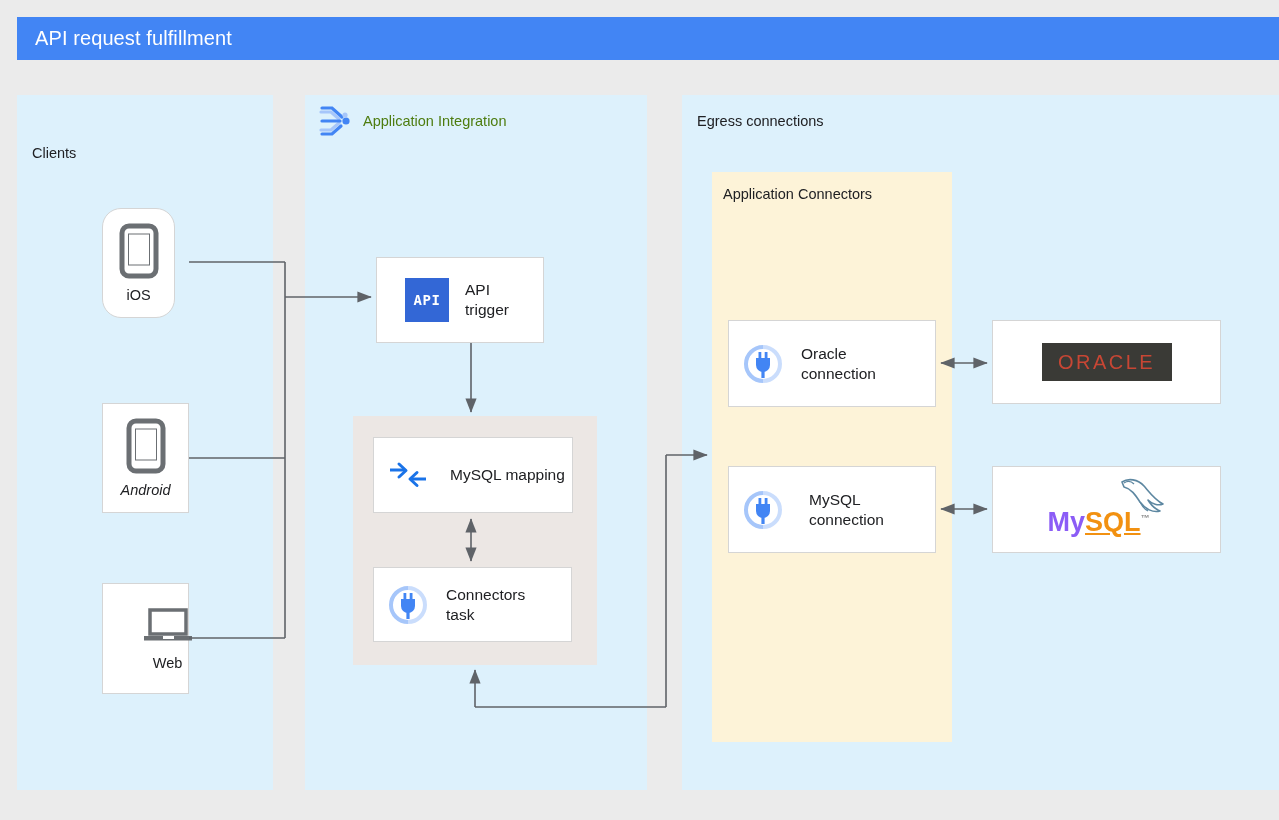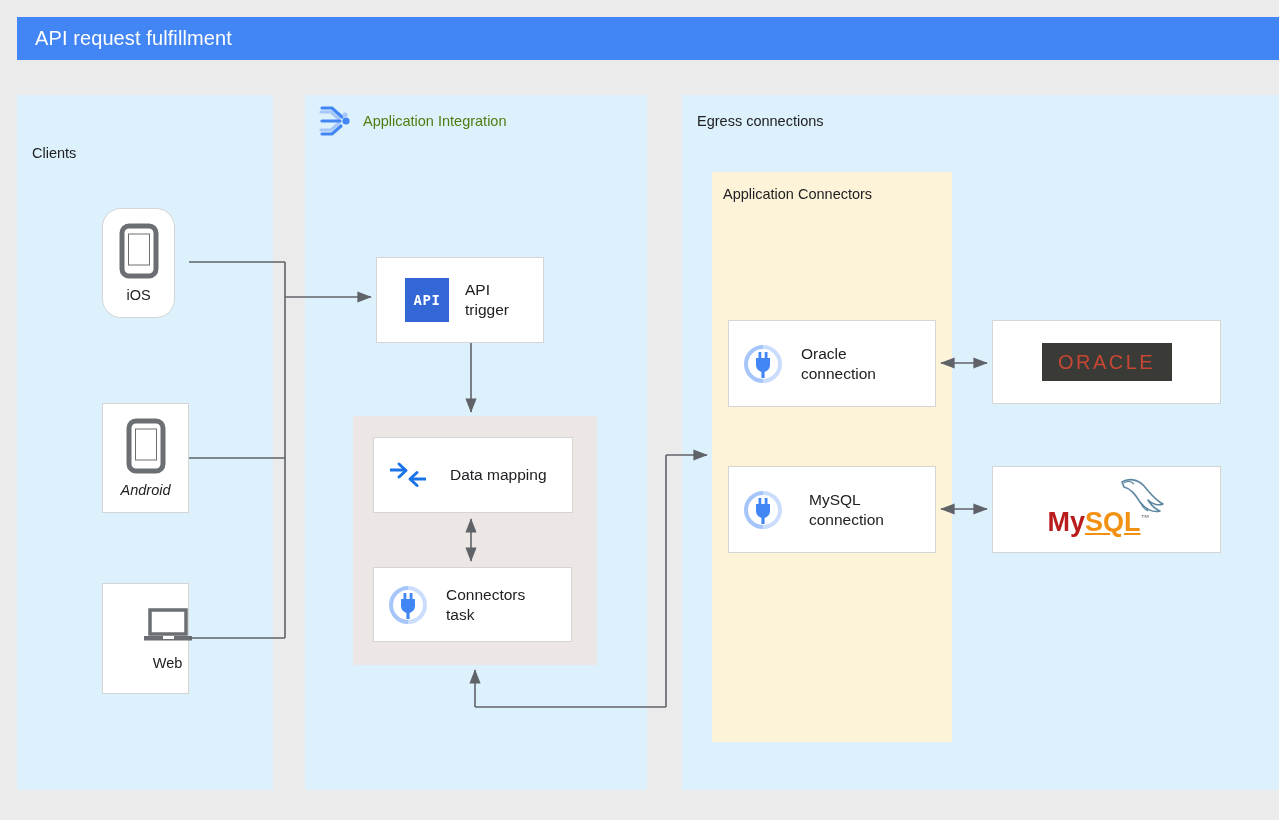--- a/index.html
+++ b/index.html
@@ -155,21 +155,21 @@
     height: 60px;
   }
   .mysql-text {
     position: absolute;
     left: 6px;
     bottom: 2px;
     font-size: 27px;
     font-family: "Liberation Sans", sans-serif;
     font-weight: bold;
   }
-  .mysql-my { color: #b91c1c; text-align: right; }
+  .mysql-my { color: #8b5cf6; text-align: right; }
   .mysql-sql { color: #f29111; text-decoration: underline; }
   .mysql-tm { font-size: 9px; color: #888; vertical-align: super; }
   .mysql-dolphin { position: absolute; right: 2px; top: -4px; }
 
   
   #appint-header {
     position: absolute;
     left: 318px;
     top: 106px;
     display: flex;
@@ -253,21 +253,21 @@
 
   <div class="node" id="node-data-mapping">
     <span class="icon-slot icon-map">
       <svg width="40" height="30" viewBox="0 0 40 30">
         <path d="M2 10 L16 10" stroke="#1a73e8" stroke-width="3" fill="none"></path>
         <path d="M11 4 L18 10.5 L11 17" stroke="#1a73e8" stroke-width="3" fill="none" stroke-linecap="round" stroke-linejoin="round"></path>
         <path d="M38 19 L24 19" stroke="#1a73e8" stroke-width="3" fill="none"></path>
         <path d="M29 12.5 L22 19 L29 25.5" stroke="#1a73e8" stroke-width="3" fill="none" stroke-linecap="round" stroke-linejoin="round"></path>
       </svg>
     </span>
-    <span class="node-label">Data mapping</span>
+    <span class="node-label">MySQL mapping</span>
   </div>
 
   <div class="node" id="node-connectors-task">
     <span class="icon-slot icon-plug">
       <svg width="40" height="40" viewBox="0 0 40 40">
         <path d="M20 3 A17 17 0 1 0 20 37" fill="none" stroke="#a6c6fa" stroke-width="4"></path>
         <path d="M20 3 A17 17 0 0 1 20 37" fill="none" stroke="#8ab4f8" stroke-width="4" opacity="0.45"></path>
         <path d="M13 14 L13 21 A7 7 0 0 0 27 21 L27 14 Z" fill="#4285f4"></path>
         <rect x="18.4" y="26" width="3.2" height="8" fill="#4285f4"></rect>
         <rect x="15.5" y="8" width="2.8" height="7" fill="#4285f4"></rect>

